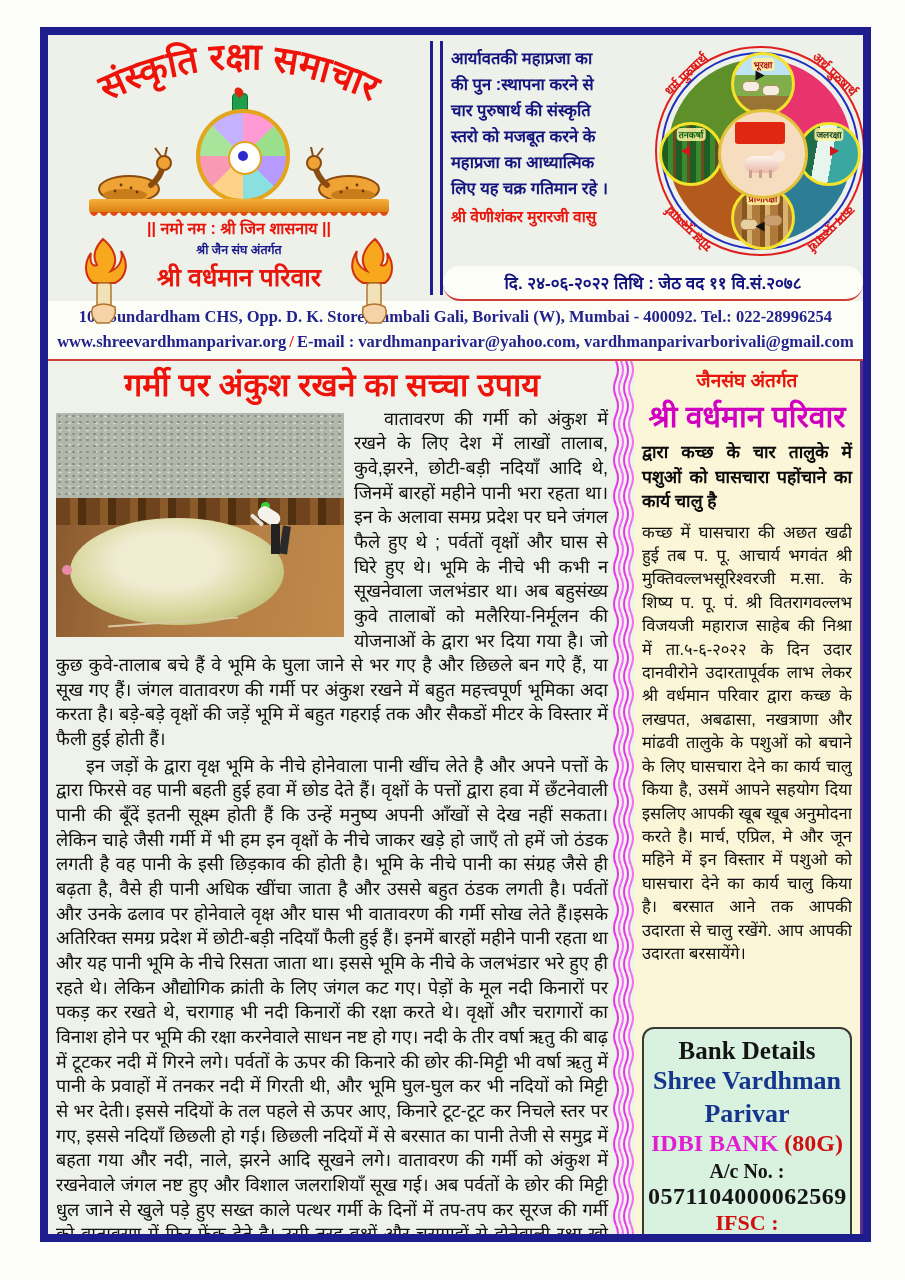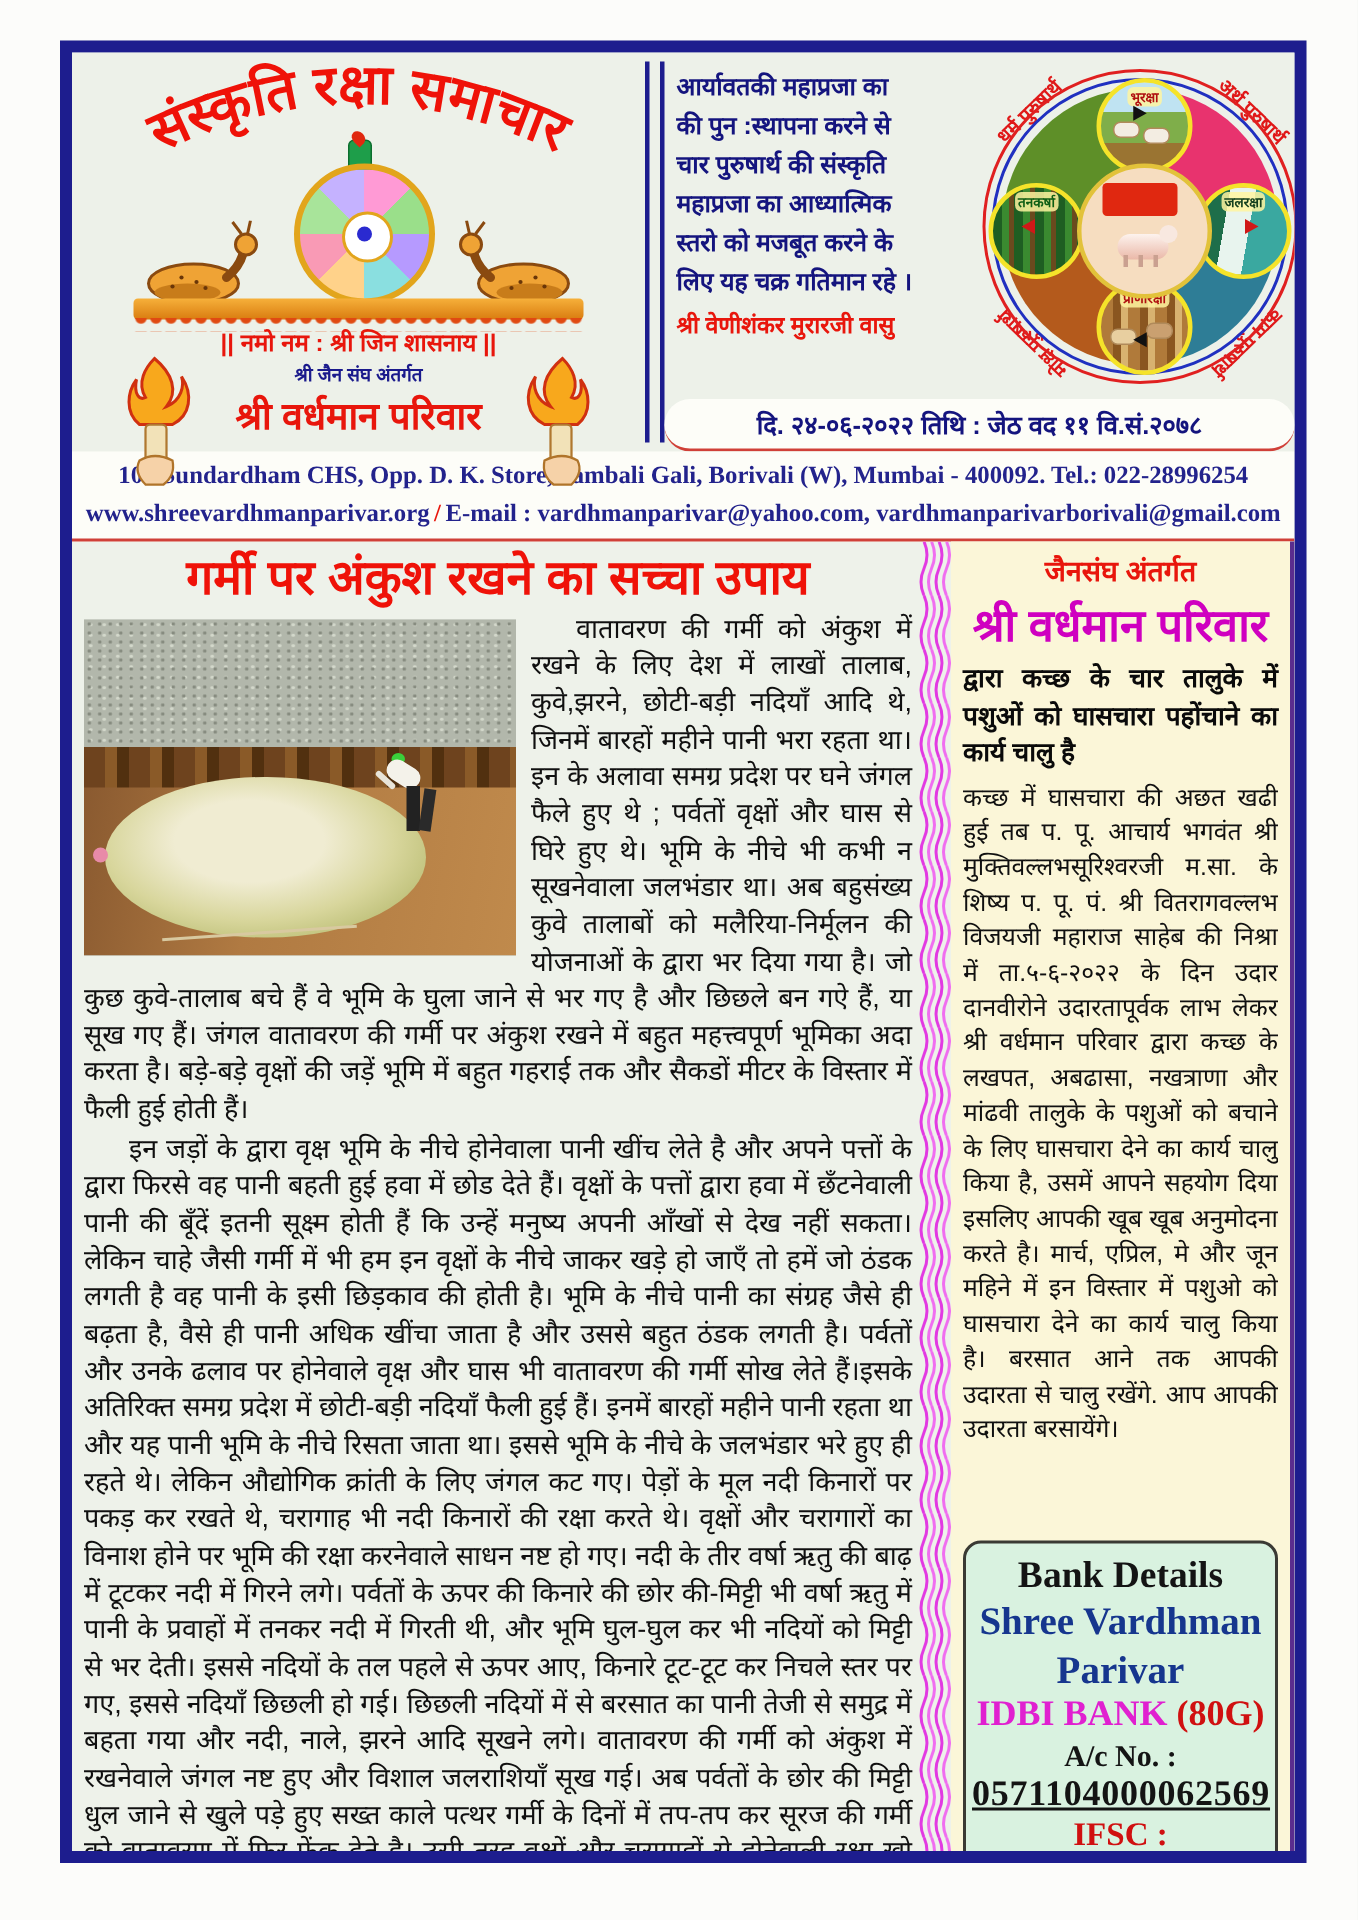--- a/index.html
+++ b/index.html
@@ -129,21 +129,21 @@
 
   .bank-box{margin-top:auto;background:#d9f2e0;border:2.5px solid #3a3a34;border-radius:12px;
       padding:8px 4px 10px 4px;text-align:center;font-family:"Liberation Serif", serif;}
   .bk-heading{color:#141414;font-weight:bold;font-size:25px;}
   .bk-org{color:#16368e;font-weight:bold;font-size:26px;line-height:1.25;}
   .bk-bankline{font-weight:bold;font-size:24px;}
   .bk-bank{color:#e020d0;text-align:center;}
   .bk-tag{color:#d01010;}
   .bk-branch{color:#d040d0;font-size:22px;}
   .bk-ac-label{color:#141414;font-weight:bold;font-size:20px;margin-top:3px;}
-  .bk-ac-num{color:#141414;font-weight:bold;font-size:24px;letter-spacing:.5px;text-decoration:underline;}
+  .bk-ac-num{color:#141414;font-weight:bold;font-size:24px;letter-spacing:.5px;}
   .bk-ifsc{color:#d01010;font-weight:bold;font-size:22px;}
 </style>
 </head>
 <body>
 
 <div class="page">
 
   <div class="header">
 
     <div class="masthead">
@@ -205,22 +205,22 @@
     </div>
 
     <div class="hdr-divider"></div>
 
     <div class="hdr-right">
       <div class="hdr-right-top">
         <div class="quote-col">
           <div class="quote-line">आर्यावतकी महाप्रजा का</div>
           <div class="quote-line">की पुन :स्थापना करने से</div>
           <div class="quote-line">चार पुरुषार्थ की संस्कृति</div>
+          <div class="quote-line">स्तरो को मजबूत करने के</div>
           <div class="quote-line">महाप्रजा का आध्यात्मिक</div>
-          <div class="quote-line">स्तरो को मजबूत करने के</div>
           <div class="quote-line">लिए यह चक्र गतिमान रहे ।</div>
           <div class="quote-author">श्री वेणीशंकर मुरारजी वासु</div>
         </div>
 
         <div class="wheel-zone">
           <div class="pur-label pur-tl">धर्म पुरुषार्थ</div>
           <div class="pur-label pur-tr">अर्थ पुरुषार्थ</div>
           <div class="pur-label pur-br">काम पुरुषार्थ</div>
           <div class="pur-label pur-bl">मोक्ष पुरुषार्थ</div>
 

